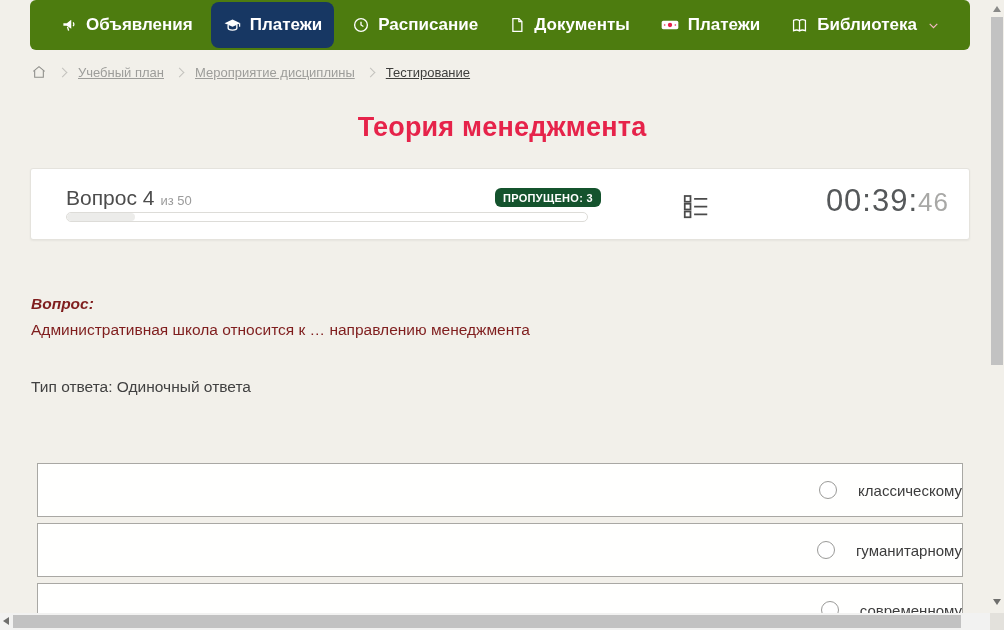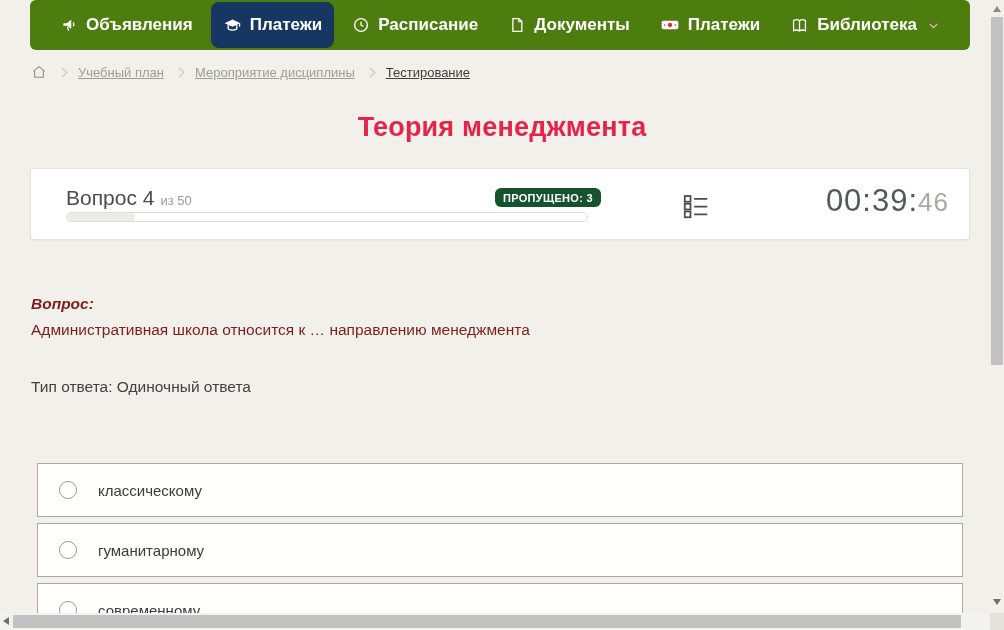--- a/index.html
+++ b/index.html
@@ -46,21 +46,21 @@
   .timer .sec{font-size:26px;color:#a8a8a6;}
 
   
   .qbody{position:absolute;left:31px;top:291px;width:920px;color:#7f1d1d;font-size:15.5px;line-height:1.65;}
   .qbody .bi{font-weight:700;font-style:italic;}
   .qtype{position:absolute;left:31px;top:378px;width:920px;color:#414141;font-size:15.5px;}
 
   
   .option{position:absolute;left:37px;width:926px;height:54px;background:#fffffe;
           border:1px solid #a9a8a4;box-sizing:border-box;display:flex;align-items:center;
-          cursor:pointer;}
+          cursor:pointer;justify-content:flex-end;}
   .option .radio{width:16px;height:16px;border:1px solid #9a9a98;border-radius:50%;
                  background:#fff;margin-left:21px;flex:0 0 auto;}
   .option .olabel{margin-left:21px;font-size:15px;color:#3c3c3c;}
   .opt-0{top:463px;} .opt-1{top:523px;} .opt-2{top:583px;}
 
   
   .vscroll{position:absolute;right:0;top:0;width:14px;height:613px;background:#f2f0ea;z-index:40;}
   .vthumb{position:absolute;left:1px;top:17px;width:12px;height:348px;background:#c2c2c2;cursor:pointer;}
   .varrow{position:absolute;left:3px;width:0;height:0;border-left:4px solid transparent;
           border-right:4px solid transparent;}

